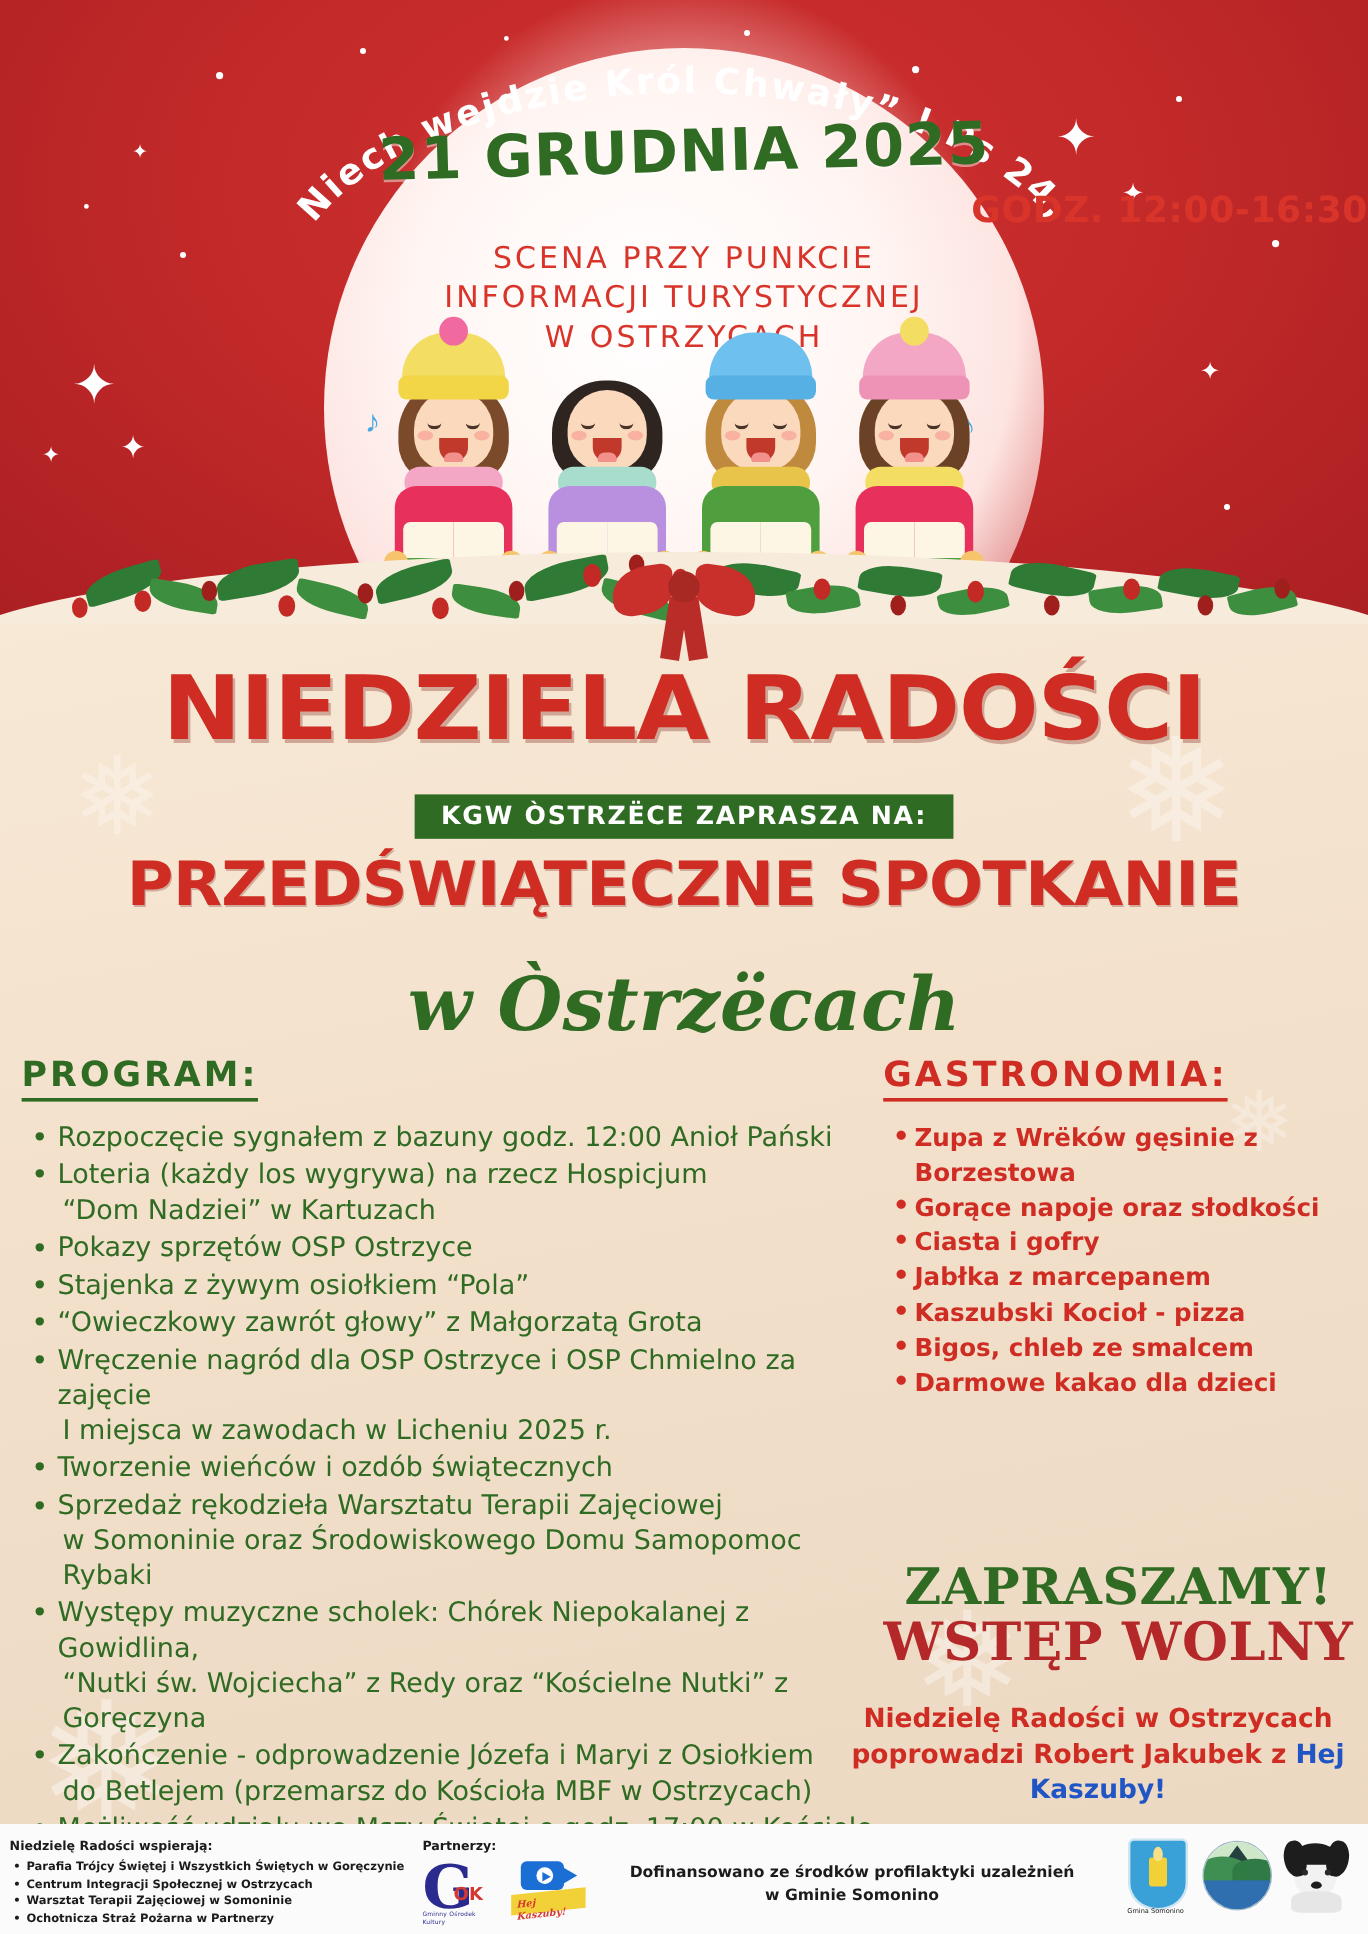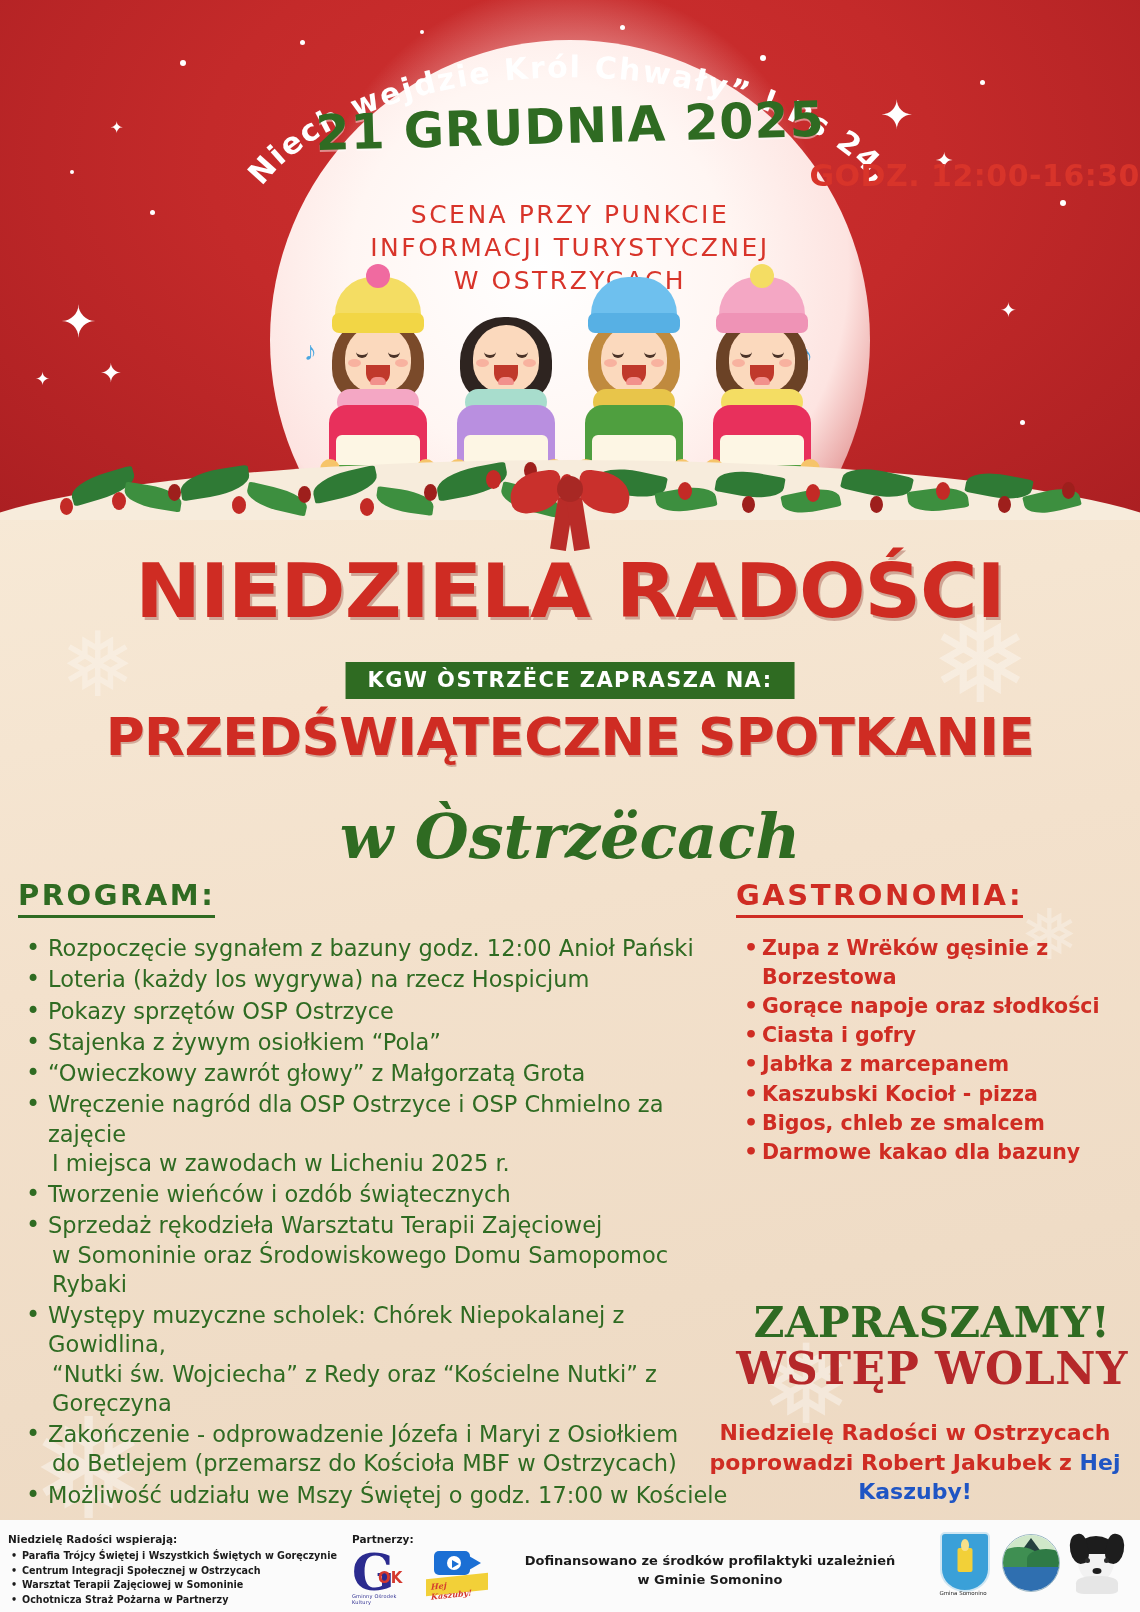--- a/index.html
+++ b/index.html
@@ -402,21 +402,21 @@
 
   <div class="main-title">NIEDZIELA RADOŚCI</div>
   <div class="kgw-badge">KGW ÒSTRZËCE ZAPRASZA NA:</div>
   <div class="sub-title">PRZEDŚWIĄTECZNE SPOTKANIE</div>
   <div class="script">w Òstrzëcach</div>
 
   <div class="prog">
     <div class="col-head">PROGRAM:</div>
     <ul>
       <li><span>Rozpoczęcie sygnałem z bazuny godz. 12:00 Anioł Pański</span></li>
-      <li><span>Loteria (każdy los wygrywa) na rzecz Hospicjum</span></li>
+      <li><span>Loteria (każdy los wygrywa) na rzecz Hospicjum</span><span class="cont">“Dom Nadziei” w Kartuzach</span></li>
       <li><span>Pokazy sprzętów OSP Ostrzyce</span></li>
       <li><span>Stajenka z żywym osiołkiem “Pola”</span></li>
       <li><span>“Owieczkowy zawrót głowy” z Małgorzatą Grota</span></li>
       <li><span>Wręczenie nagród dla OSP Ostrzyce i OSP Chmielno za zajęcie</span><span class="cont">I miejsca w zawodach w Licheniu 2025 r.</span></li>
       <li><span>Tworzenie wieńców i ozdób świątecznych</span></li>
       <li><span>Sprzedaż rękodzieła Warsztatu Terapii Zajęciowej</span><span class="cont">w Somoninie oraz Środowiskowego Domu Samopomoc Rybaki</span></li>
       <li><span>Występy muzyczne scholek: Chórek Niepokalanej z Gowidlina,</span><span class="cont">“Nutki św. Wojciecha” z Redy oraz “Kościelne Nutki” z Goręczyna</span></li>
       <li><span>Zakończenie - odprowadzenie Józefa i Maryi z Osiołkiem</span><span class="cont">do Betlejem (przemarsz do Kościoła MBF w Ostrzycach)</span></li>
       <li><span>Możliwość udziału we Mszy Świętej o godz. 17:00 w Kościele</span></li>
     </ul>
@@ -424,21 +424,21 @@
 
   <div class="gastro">
     <div class="col-head">GASTRONOMIA:</div>
     <ul>
       <li>Zupa z Wrëków gęsinie z Borzestowa</li>
       <li>Gorące napoje oraz słodkości</li>
       <li>Ciasta i gofry</li>
       <li>Jabłka z marcepanem</li>
       <li>Kaszubski Kocioł - pizza</li>
       <li>Bigos, chleb ze smalcem</li>
-      <li>Darmowe kakao dla bazuny</li>
+      <li>Darmowe kakao dla dzieci</li>
     </ul>
   </div>
 
   <div class="welcome">
     <div class="w1">ZAPRASZAMY!</div>
     <div class="w2">WSTĘP WOLNY</div>
   </div>
 
   <div class="host">
     <div>Niedzielę Radości w Ostrzycach</div>

